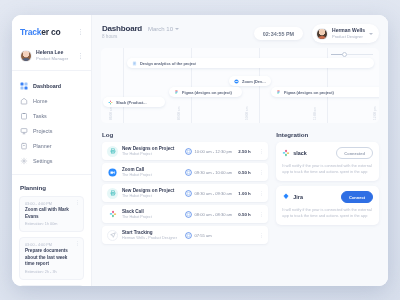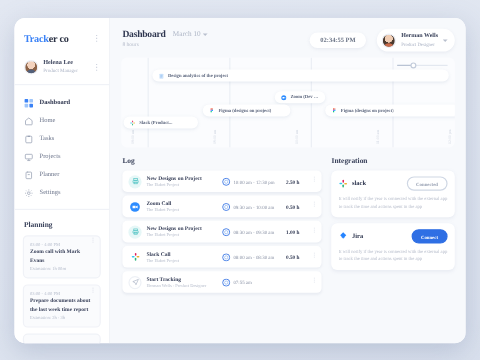--- a/index.html
+++ b/index.html
@@ -15,21 +15,20 @@
     background: linear-gradient(160deg,#e3e8f2 0%, #dfe5f0 50%, #d9e0ed 100%);
   }
   .window {
     position: absolute;
     left: 12px; top: 15px; right: 12px; bottom: 14px;
     background: #ffffff;
     border-radius: 9px;
     box-shadow: 0 6px 22px rgba(110,125,160,.30);
     overflow: hidden;
     display: flex;
-    font-family: Liberation Serif, serif;
   }
   
   .sidebar {
     width: 80px;
     flex: 0 0 80px;
     background: #ffffff;
     border-right: 1px solid #eef1f6;
     padding: 10px 0 0 0;
     display: flex;
     flex-direction: column;

